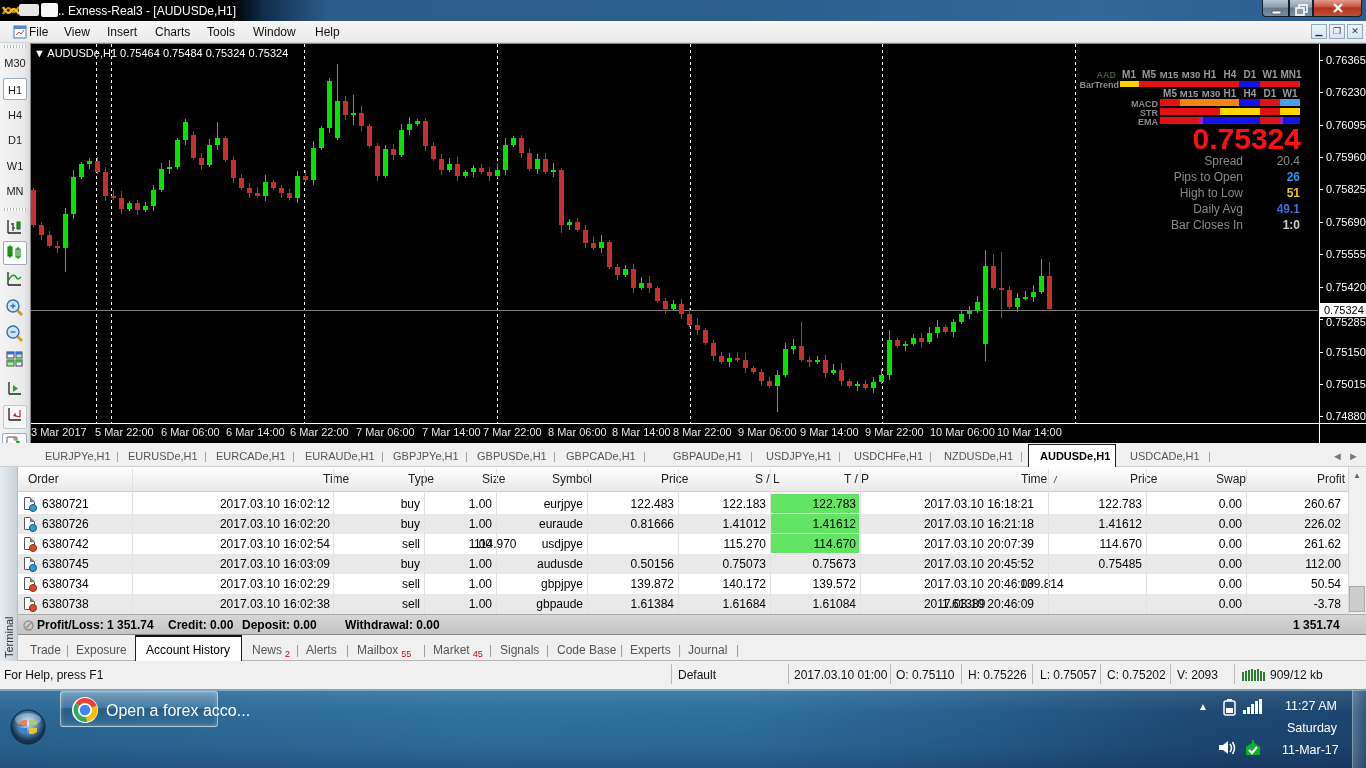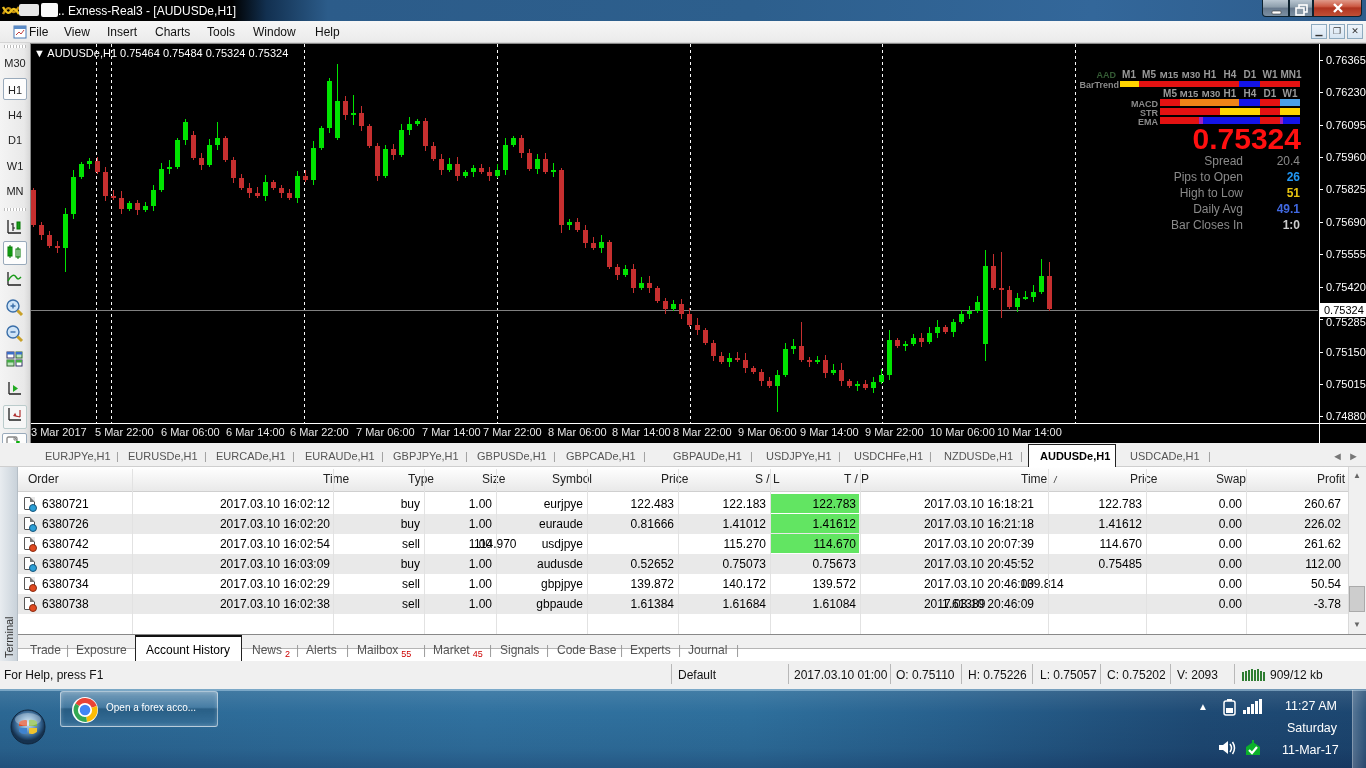--- a/index.html
+++ b/index.html
@@ -43,35 +43,35 @@
 .doc{position:absolute;left:6px;top:3px;width:11px;height:13px;background:#fff;border:1px solid #555;border-radius:1px}
 .doc:after{content:"";position:absolute;right:-1px;top:-1px;width:0;height:0;border-style:solid;border-width:0 5px 5px 0;border-color:transparent #e9e9e9 #777 transparent}
 .doc i{position:absolute;right:-3px;bottom:-3px;width:8px;height:8px;border-radius:50%;border:1px solid #14547a}
 .doc i.b{background:#2b9fd6}.doc i.r{background:#e04a20;border-color:#8a2a10}
 .tp{position:absolute;background:#62e562;height:19px}
 #tfoot{left:18px;top:614px;width:1348px;height:20px;background:linear-gradient(#d6d6d6,#c4c4c4);font-size:12px;font-weight:bold;color:#000;border-top:1px solid #aaa}
 #tfoot span{position:absolute;top:3px}
 #vscroll{left:1348px;top:467px;width:18px;height:167px;background:#f0f0f0;border-left:1px solid #d9d9d9}
 .sbtn{position:absolute;left:1349px;width:16px;height:16px;background:#f0f0f0;color:#666;font-size:8px;text-align:center;line-height:16px}
 
-#ttabs{left:18px;top:634px;width:1348px;height:15px;background:#f0f0f0;border-top:1px solid #888;border-bottom:1px solid #b5b5b5;font-size:12px;color:#555}
+#ttabs{left:18px;top:634px;width:1348px;height:27px;background:#f0f0f0;border-top:1px solid #888;border-bottom:1px solid #b5b5b5;font-size:12px;color:#555}
 #ttabs span{position:absolute;top:8px;white-space:nowrap}
 #ttabs .div{color:#999}
 #ttabs sub{color:#c00;font-size:9px;margin-left:3px}
 #activeterm{left:117px;top:0px;width:107px;height:26px;background:#fff;border:1px solid #222;border-top:2px solid #111;border-bottom:none}
 #athtext{left:128px;top:8px;color:#000}
 
 #statusbar{left:0;top:661px;width:1366px;height:28px;background:#f0f0f0;font-size:12px;color:#111}
 #statusbar span{position:absolute;top:7px;white-space:nowrap}
 #statusbar .sep{position:absolute;top:3px;width:1px;height:20px;background:#b8b8b8}
 
 #taskbar{left:0;top:689px;width:1366px;height:79px;background:linear-gradient(90deg,#2b6793 0%,#30719f 35%,#2e6f9c 55%,#27608d 70%,#1e4a74 88%,#1c4670 100%)}
 #taskbar:before{content:"";position:absolute;left:0;top:0;width:100%;height:2px;background:rgba(160,200,225,.55)}
 #taskbar:after{content:"";position:absolute;left:0;top:0;width:100%;height:100%;background:linear-gradient(rgba(255,255,255,.10),rgba(255,255,255,0) 30%,rgba(0,0,30,.08) 75%,rgba(0,0,40,.22) 100%)}
-.tkbtn{position:absolute;top:691px;width:158px;height:36px;border:1px solid rgba(255,255,255,.55);border-radius:3px;background:linear-gradient(rgba(255,255,255,.28),rgba(255,255,255,.10) 45%,rgba(0,0,0,.12) 50%,rgba(255,255,255,.06));box-shadow:inset 0 0 4px rgba(255,255,255,.25);color:#fff;font-size:10px}
+.tkbtn{position:absolute;top:691px;width:158px;height:36px;border:1px solid rgba(255,255,255,.55);border-radius:3px;background:linear-gradient(rgba(255,255,255,.28),rgba(255,255,255,.10) 45%,rgba(0,0,0,.12) 50%,rgba(255,255,255,.06));box-shadow:inset 0 0 4px rgba(255,255,255,.25);color:#fff;font-size:16px}
 .tkbtn .lab{position:absolute;top:10px;white-space:nowrap}
 #showdesk{left:1352px;top:690px;width:14px;height:78px;background:linear-gradient(90deg,rgba(255,255,255,.25),rgba(255,255,255,.08));border-left:1px solid rgba(255,255,255,.4)}
 #tray{color:#fff;font-size:12.5px}
 #tray div{position:absolute;white-space:nowrap}
 </style></head>
 <body>
 <div id="stage">
 
 <div class="abs" id="titlebar"></div>
 <div class="abs glow1"></div>
@@ -535,21 +535,21 @@
     </div>
     <div class="row" style="top:554px;background:#e9e9e9">
       <span class="doc">
         <i class="b"></i>
       </span>
       <span class="c" style="left:24px">6380745</span>
       <span class="c" style="left:112px;width:200px;text-align:right">2017.03.10 16:03:09</span>
       <span class="c" style="left:202px;width:200px;text-align:right">buy</span>
       <span class="c" style="left:274px;width:200px;text-align:right">1.00</span>
       <span class="c" style="left:365px;width:200px;text-align:right">audusde</span>
-      <span class="c" style="left:456px;width:200px;text-align:right">0.52652</span>
+      <span class="c" style="left:456px;width:200px;text-align:right">0.50156</span>
       <span class="c" style="left:548px;width:200px;text-align:right">0.75073</span>
       <span class="c" style="left:638px;width:200px;text-align:right">0.75673</span>
       <span class="c" style="left:816px;width:200px;text-align:right">2017.03.10 20:45:52</span>
       <span class="c" style="left:924px;width:200px;text-align:right">0.75485</span>
       <span class="c" style="left:1024px;width:200px;text-align:right">0.00</span>
       <span class="c" style="left:1123px;width:200px;text-align:right">112.00</span>
     </div>
     <div class="row" style="top:574px;background:#ffffff">
       <span class="doc">
         <i class="r"></i>
@@ -592,20 +592,31 @@
     <div class="vline" style="left:678px"></div>
 <div class="vline" style="left:770px"></div>
     <div class="vline" style="left:860px"></div>
 <div class="vline" style="left:1048px"></div>
     <div class="vline" style="left:1146px"></div>
 <div class="vline" style="left:1246px"></div>
 <div class="abs" id="vscroll"></div>
 <div class="sbtn" style="top:468px">▲</div>
 <div class="sbtn" style="top:617px">▼</div>
 <div class="abs" style="left:1349px;top:586px;width:16px;height:26px;background:#cdcdcd;border:1px solid #aaa"></div>
+<div class="abs" id="tfoot">
+<span class="abs" style="left:5px;top:5px"><svg width="11" height="11">
+          <circle cx="5.5" cy="5.5" r="4.5" fill="none" stroke="#909090" stroke-width="1.3"></circle>
+          <path d="M2.3 8.7 L8.7 2.3" stroke="#909090" stroke-width="1.3"></path>
+        </svg></span>
+<span style="left:19px">Profit/Loss: 1 351.74</span>
+<span style="left:150px">Credit: 0.00</span>
+<span style="left:224px">Deposit: 0.00</span>
+<span style="left:327px">Withdrawal: 0.00</span>
+<span style="left:1275px">1 351.74</span>
+</div>
 
 <div class="abs" id="ttabs">
 <div class="abs" id="activeterm"></div>
 <span style="left:12px">Trade</span>
       <span class="div" style="left:48px">|</span>
 <span style="left:58px">Exposure</span>
 <span class="abs" id="athtext">Account History</span>
 <span style="left:234px">News<sub>2</sub></span>
       <span class="div" style="left:278px">|</span>
 <span style="left:288px">Alerts</span>

